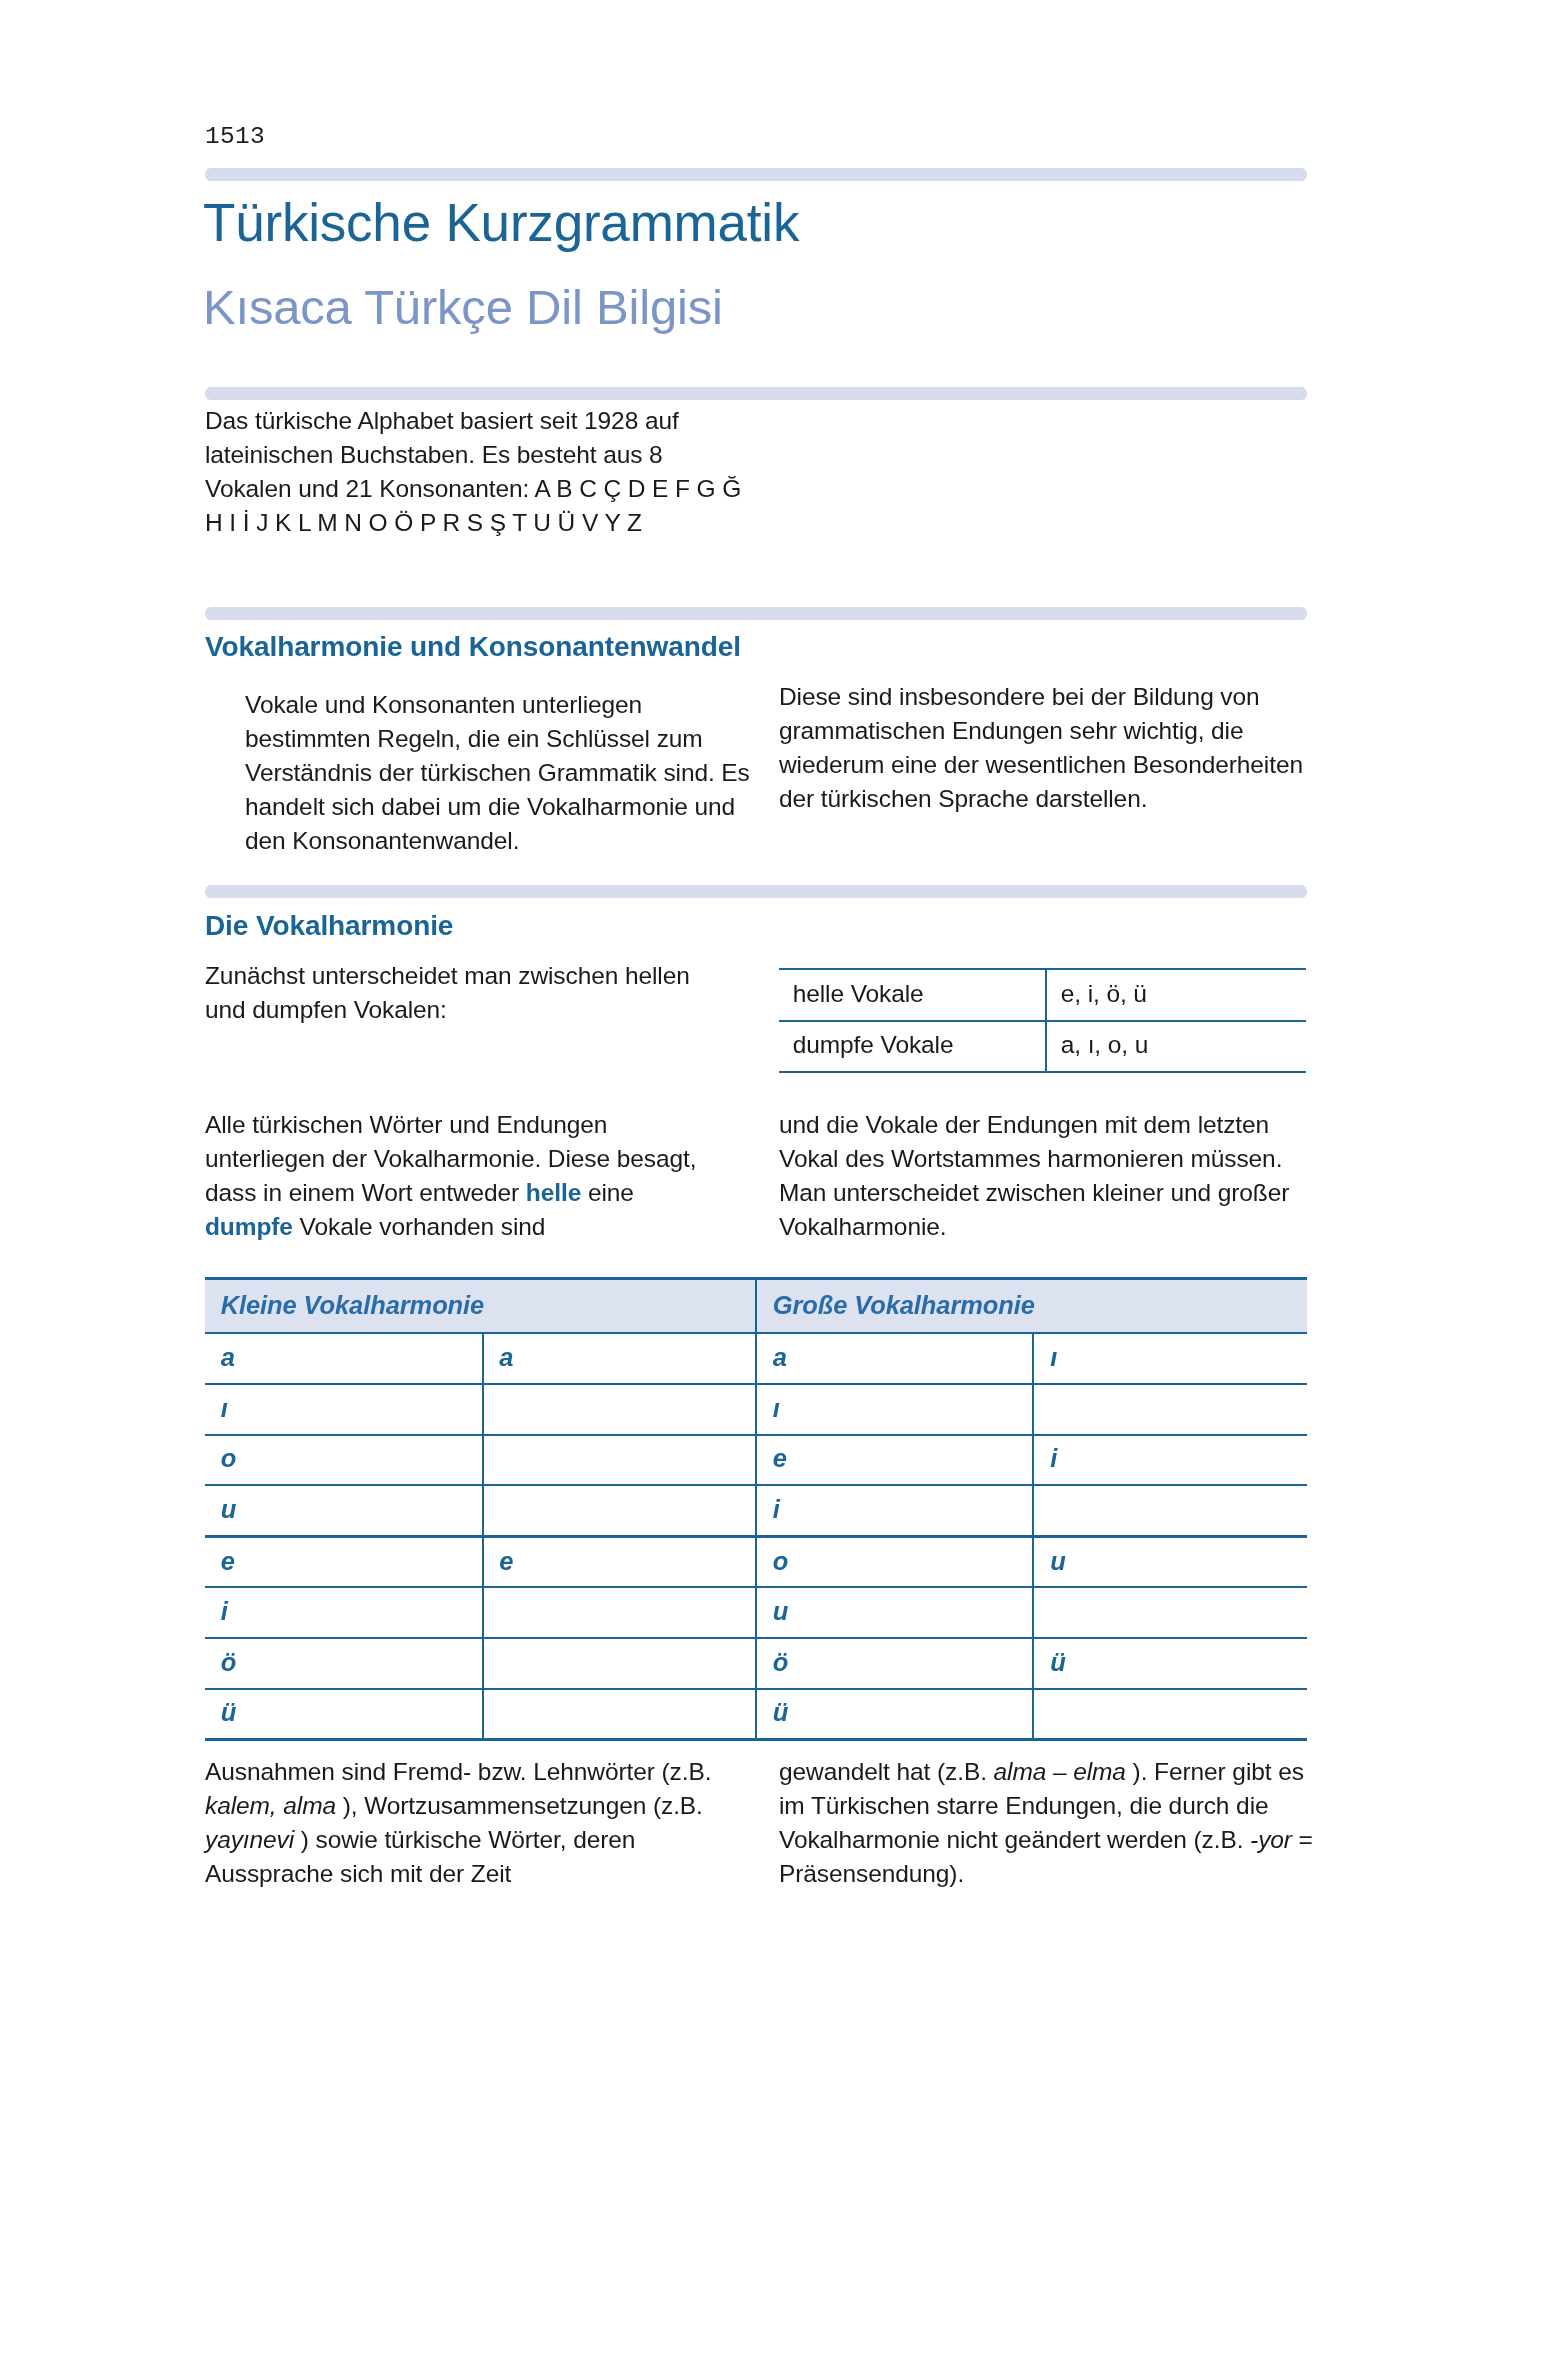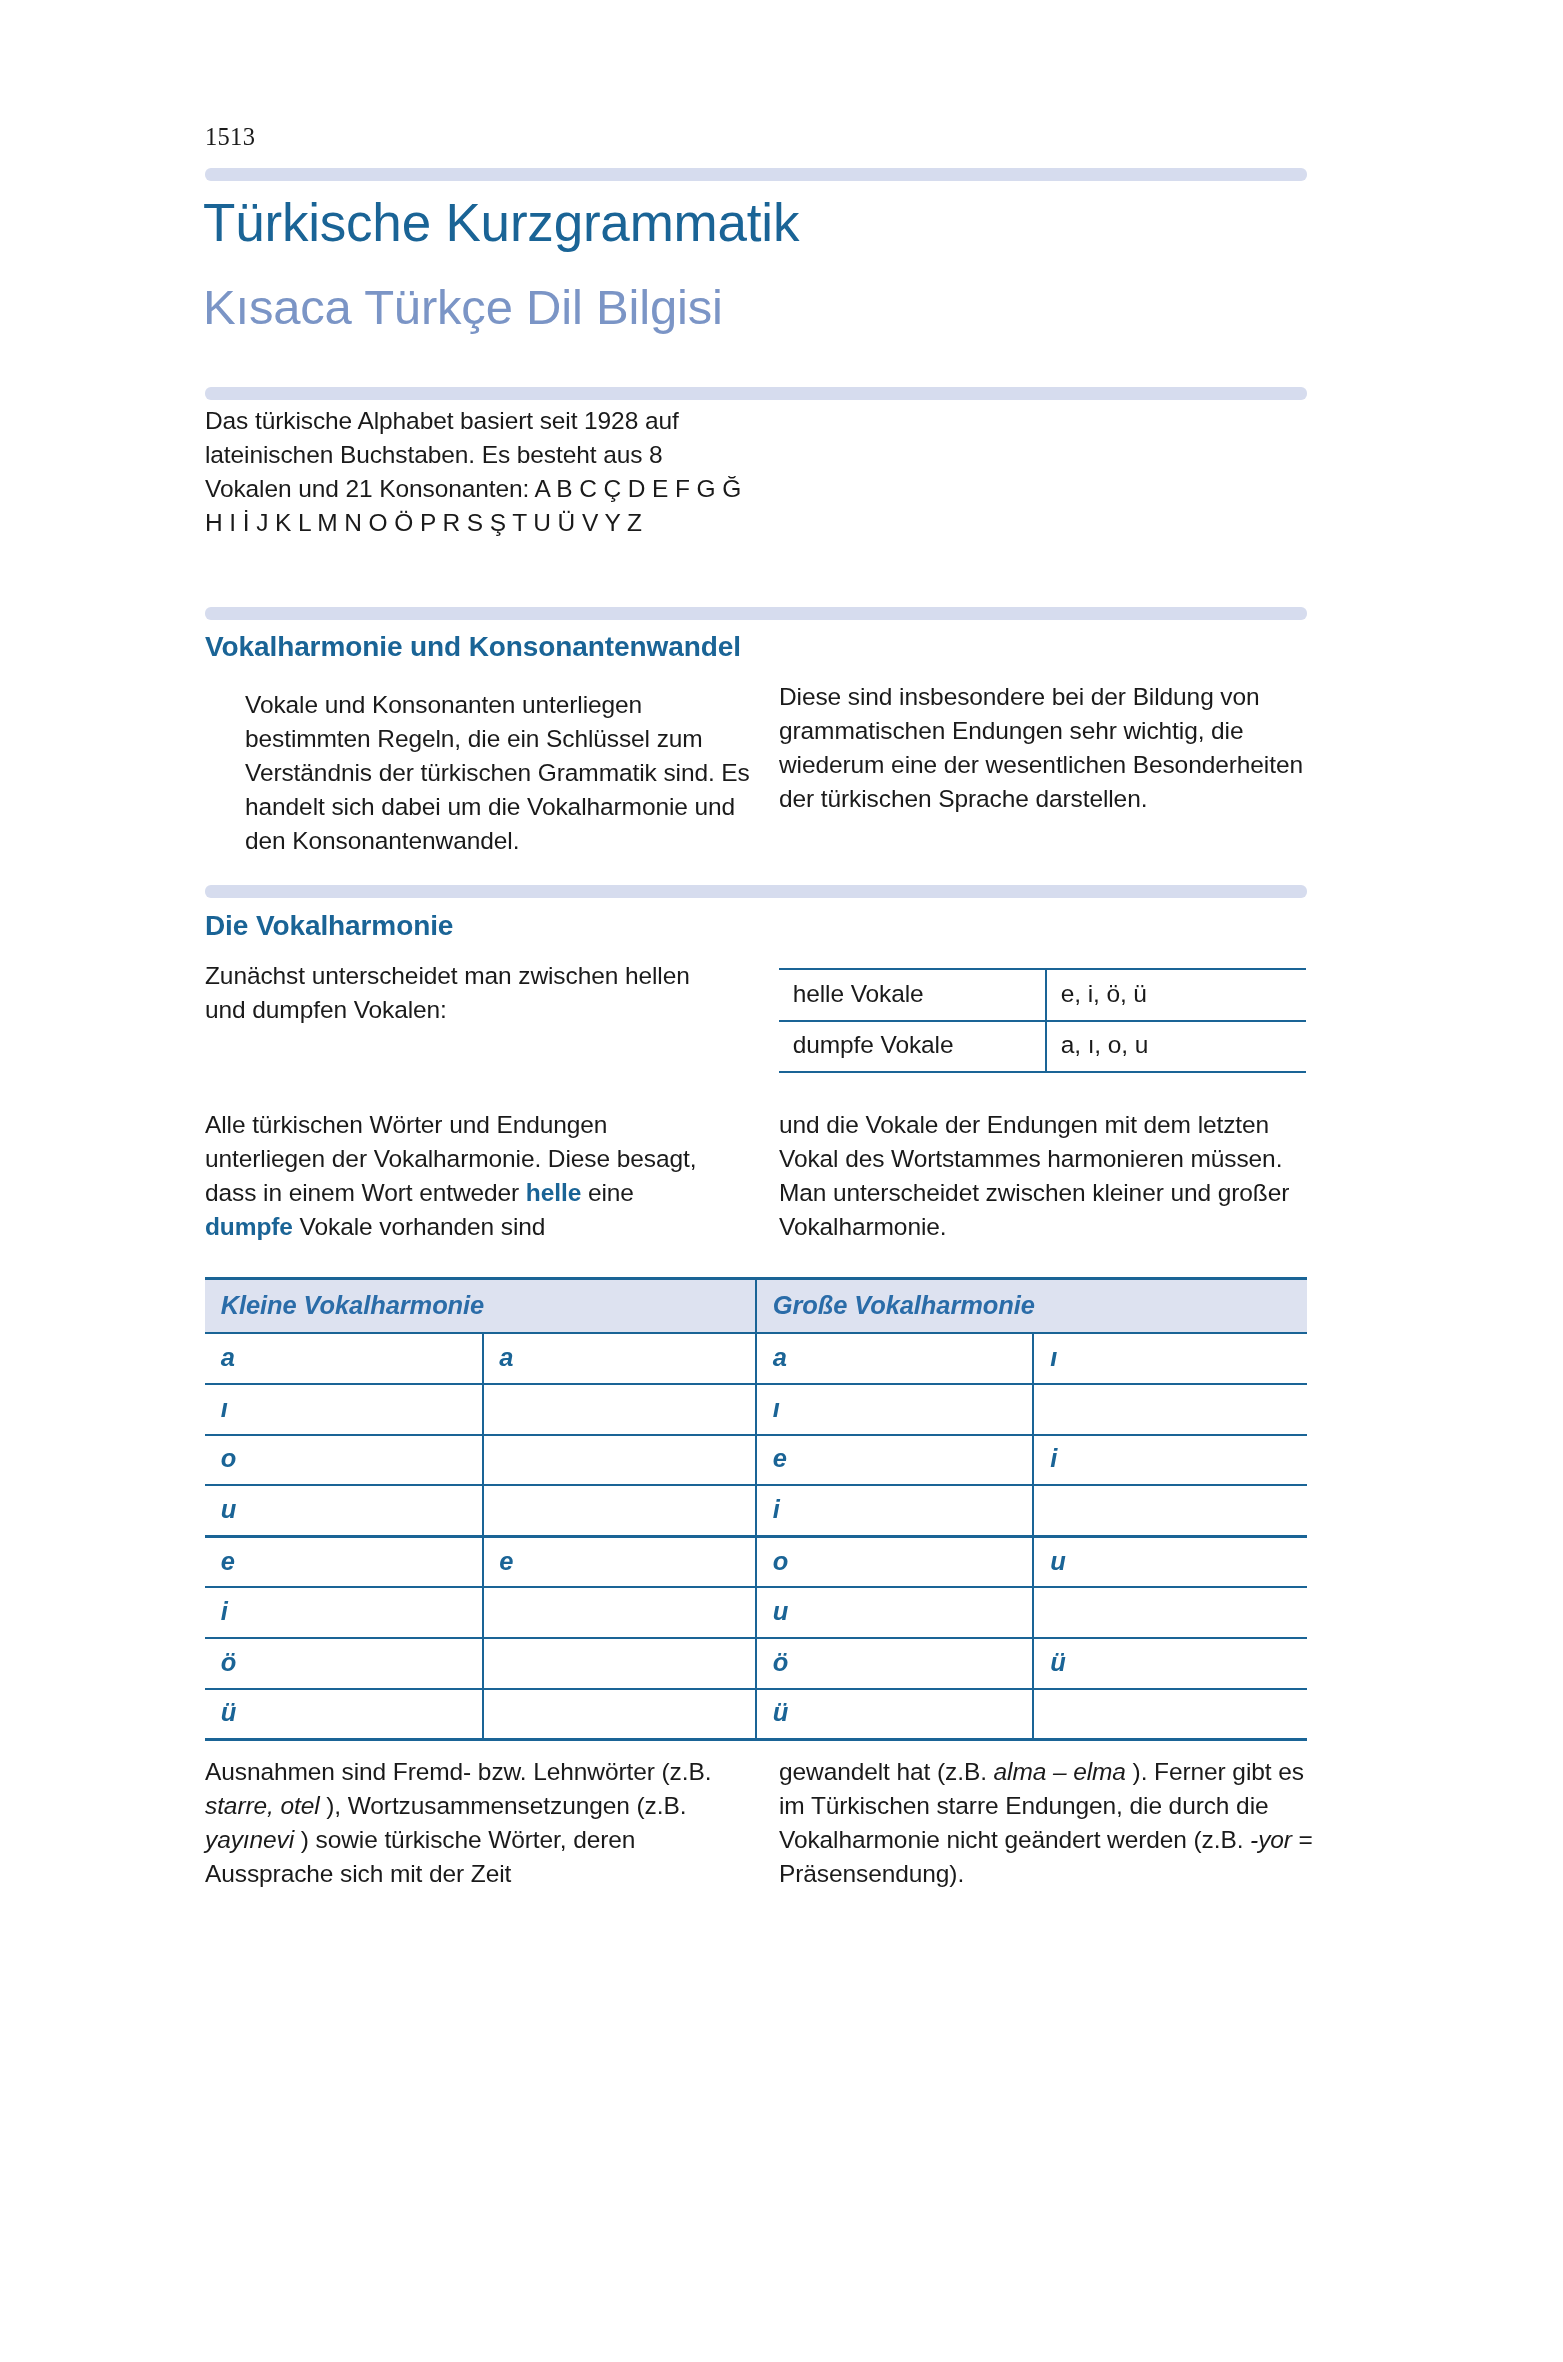--- a/index.html
+++ b/index.html
@@ -19,21 +19,21 @@
   }
 
   
   .folio {
     position: absolute;
     left: 205px;
     top: 123px;
     font-size: 24.5px;
     color: #1c1c1c;
     letter-spacing: 0.3px;
-    font-family: Liberation Serif, serif;
+    font-family: Liberation Mono, monospace;
   }
 
   
   .rule {
     position: absolute;
     left: 205px;
     width: 1102px;
     height: 12.7px;
     background: #d6dcee;
     border-radius: 5.9px;
@@ -280,18 +280,18 @@
       </tr>
       <tr class="last-body">
         <td class="cell">ü</td>
         <td class="cell c"></td>
         <td class="cell b">ü</td>
         <td class="cell c"></td>
       </tr>
     </tbody>
   </table>
 
-  <div class="body p4-left"><span>Ausnahmen sind Fremd- bzw. Lehnwörter (z.B. </span><i>starre, otel</i><span> ), Wortzusammensetzungen (z.B. </span><i>yayınevi</i><span> ) sowie türkische Wörter, deren Aussprache sich mit der Zeit</span></div>
+  <div class="body p4-left"><span>Ausnahmen sind Fremd- bzw. Lehnwörter (z.B. </span><i>kalem, alma</i><span> ), Wortzusammensetzungen (z.B. </span><i>yayınevi</i><span> ) sowie türkische Wörter, deren Aussprache sich mit der Zeit</span></div>
 
   <div class="body p4-right"><span>gewandelt hat (z.B. </span><i>alma – elma</i><span> ). Ferner gibt es im Türkischen starre Endungen, die durch die Vokalharmonie nicht geändert werden (z.B. </span><i>-yor</i><span> = Präsensendung).</span></div>
 
 </div>
 
 
 </body></html>

